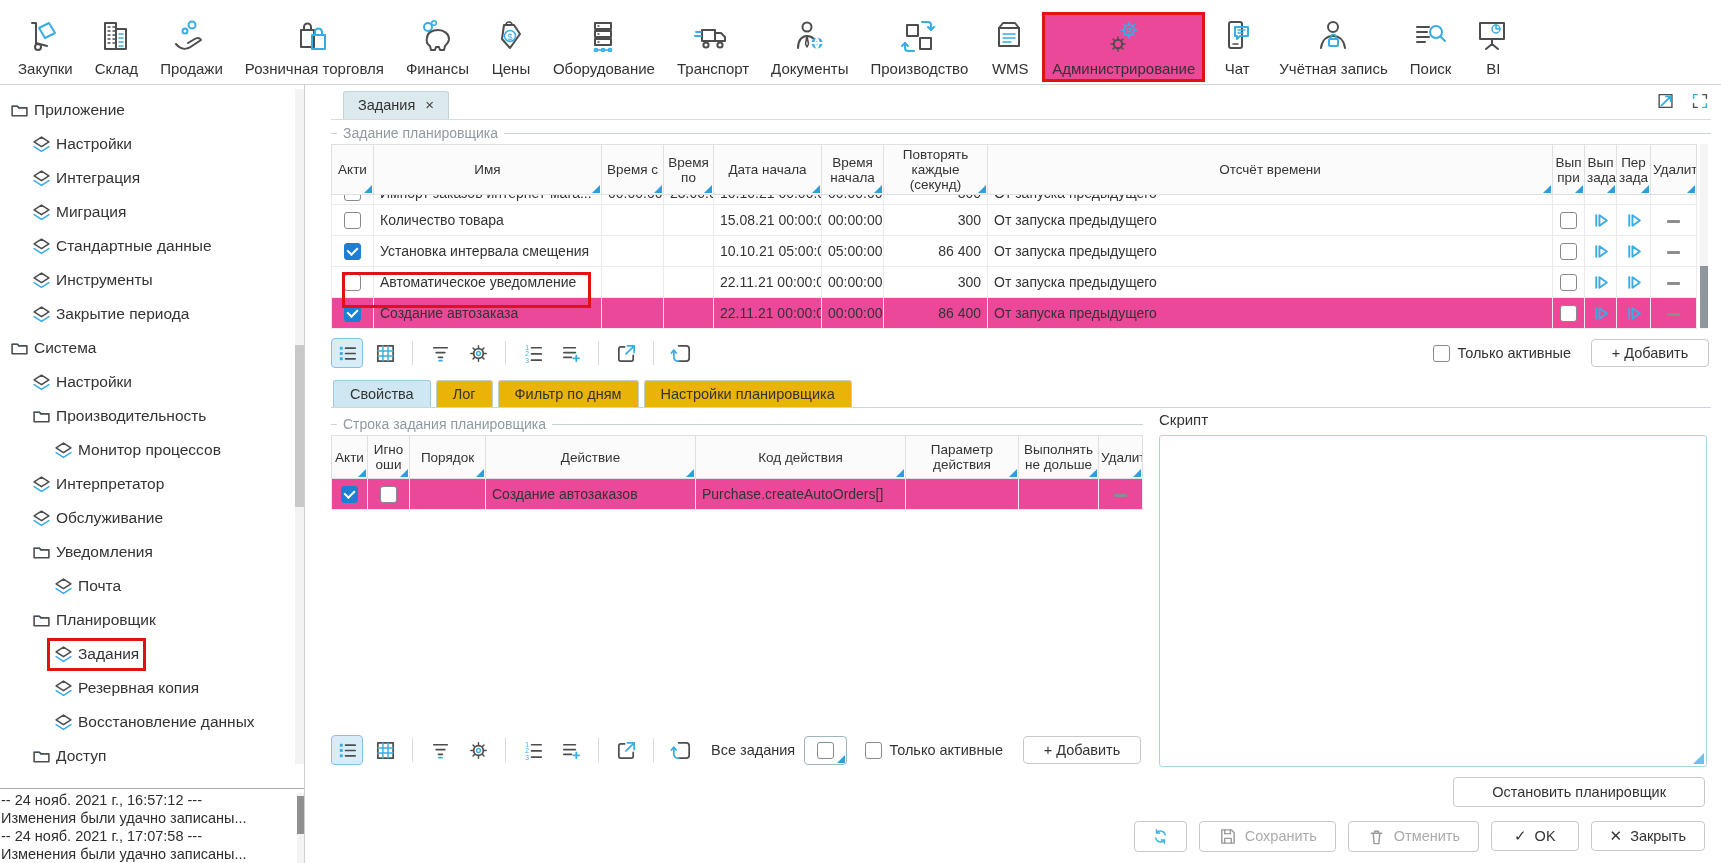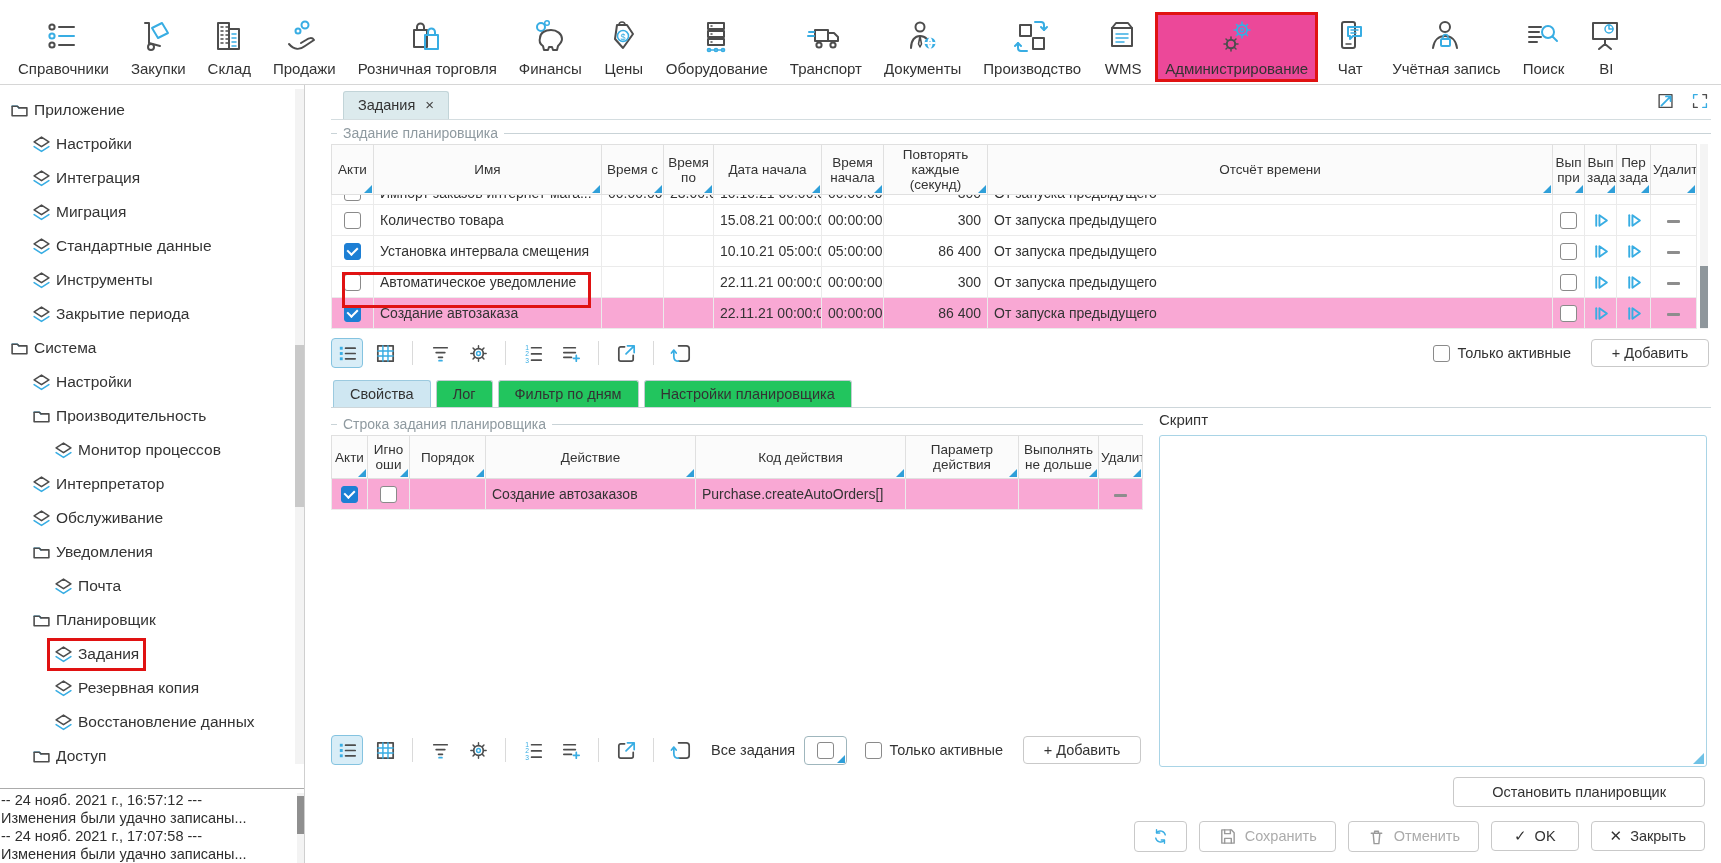--- a/index.html
+++ b/index.html
@@ -51,21 +51,21 @@
   .grouplabel::after{content:"";flex:1;height:1px;background:#c9d3d7}
 
   
   .t1wrap{position:relative;margin-right:14px;flex:none}
   table.grid{border-collapse:collapse;width:100%;table-layout:fixed;font-size:14px;border:1px solid #c2c2c2}
   .grid th{background:#fbfbfb;font-weight:400;font-size:13.5px;line-height:15px;color:#333;
            border:1px solid #e0e0e0;position:relative;padding:2px 2px;height:38px;overflow:hidden}
   .grid th::after{content:"";position:absolute;right:1px;bottom:1px;border-style:solid;
            border-width:0 0 8px 8px;border-color:transparent transparent #2f9fd9 transparent}
   .grid td{border:1px solid #ebebeb;padding:2px 6px;height:26px;white-space:nowrap;overflow:hidden}
-  .grid tr.sel td{background:#f9a8d4}
+  .grid tr.sel td{background:#ec4899}
   .grid tr.sliver td{height:9px;padding:0 6px}
   .clip{display:block;margin-top:-14px}
   .num{text-align:right}.ctr{text-align:center}
   .vscroll{position:absolute;right:-11px;top:0;bottom:0;width:8px;background:#f4f4f4}
   .vscroll .vthumb{position:absolute;bottom:1px;height:62px;width:8px;background:#8f979c}
   .annot-row{position:absolute;left:11px;top:128px;width:243px;height:30px;border:3px solid #e01212;pointer-events:none}
   .dash{display:inline-block;width:13px;height:3px;background:#8d8d8d;border-radius:1px;vertical-align:middle}
   .play{width:17px;height:17px;vertical-align:middle;cursor:pointer}
 
   
@@ -84,21 +84,21 @@
   .cblabel{display:flex;align-items:center;gap:7px;font-size:14.5px;cursor:pointer}
   .btn{display:inline-flex;align-items:center;gap:8px;justify-content:center;border:1px solid #c9c9c9;
        border-radius:4px;background:#fff;font-size:14.5px;padding:5px 18px;cursor:pointer;color:#333;white-space:nowrap}
   .btn.disabled{color:#ababab}
   .btn svg{width:19px;height:19px}
   .add-btn{min-width:118px;margin-left:14px;margin-right:2px}
 
   
   .dtabs{display:flex;gap:3px;align-items:flex-end;border-bottom:1px solid #cdd6da;height:33px;margin-top:2px;flex:none}
   .dtab{border:1px solid #c2cdd1;border-bottom:none;border-radius:3px 3px 0 0;padding:5px 16px;
-        font-size:14.5px;background:#22c55e;cursor:pointer;margin-left:2px}
+        font-size:14.5px;background:#eab308;cursor:pointer;margin-left:2px}
   .dtab.active{background:#cfe7f2;border-color:#9ccadf}
 
   
   .lower{flex:1;display:flex;min-height:0;margin-top:3px}
   .leftpane{width:812px;display:flex;flex-direction:column;flex:none}
   .fill{flex:1}
   .alltasks{display:flex;align-items:center;gap:9px;font-size:14.5px;margin-left:8px}
   .atbox{width:41px;height:27px;border:1px solid #9fb6bd;border-radius:4px;display:flex;align-items:center;
          justify-content:center;position:relative;background:#fff;cursor:pointer}
   .atbox::after{content:"";position:absolute;right:1px;bottom:1px;border-style:solid;
@@ -114,31 +114,20 @@
   .btnrow{height:46px;display:flex;justify-content:flex-end;align-items:center;gap:12px;
           padding:0 6px 8px 0;flex:none}
   .btn .glyph{font-size:15px}
 </style>
 </head>
 <body>
 
 <div class="app">
 
   <header class="topbar">
-    <div class="nav-item">
-      <svg viewBox="0 0 40 40">
-          <circle class="sg" cx="9" cy="10" r="2.6"></circle>
-          <circle class="sb" cx="9" cy="19" r="2.6"></circle>
-          <circle class="sg" cx="9" cy="28" r="2.6"></circle>
-          <path class="sg" d="M16 10h15"></path>
-          <path class="sb" d="M16 19h15"></path>
-          <path class="sg" d="M16 28h15"></path>
-        </svg>
-      <span>Справочники</span>
-    </div>
     <div class="nav-item">
       <svg viewBox="0 0 40 40">
           <path class="sg" d="M7 6h4v20"></path>
           <circle class="sg" cx="13" cy="30" r="3"></circle>
           <path class="sg" d="M11 26l11 3"></path>
           <path class="sb" d="M14 11l10-5 6 10-10 5z"></path>
         </svg>
       <span>Закупки</span>
     </div>
     <div class="nav-item">

